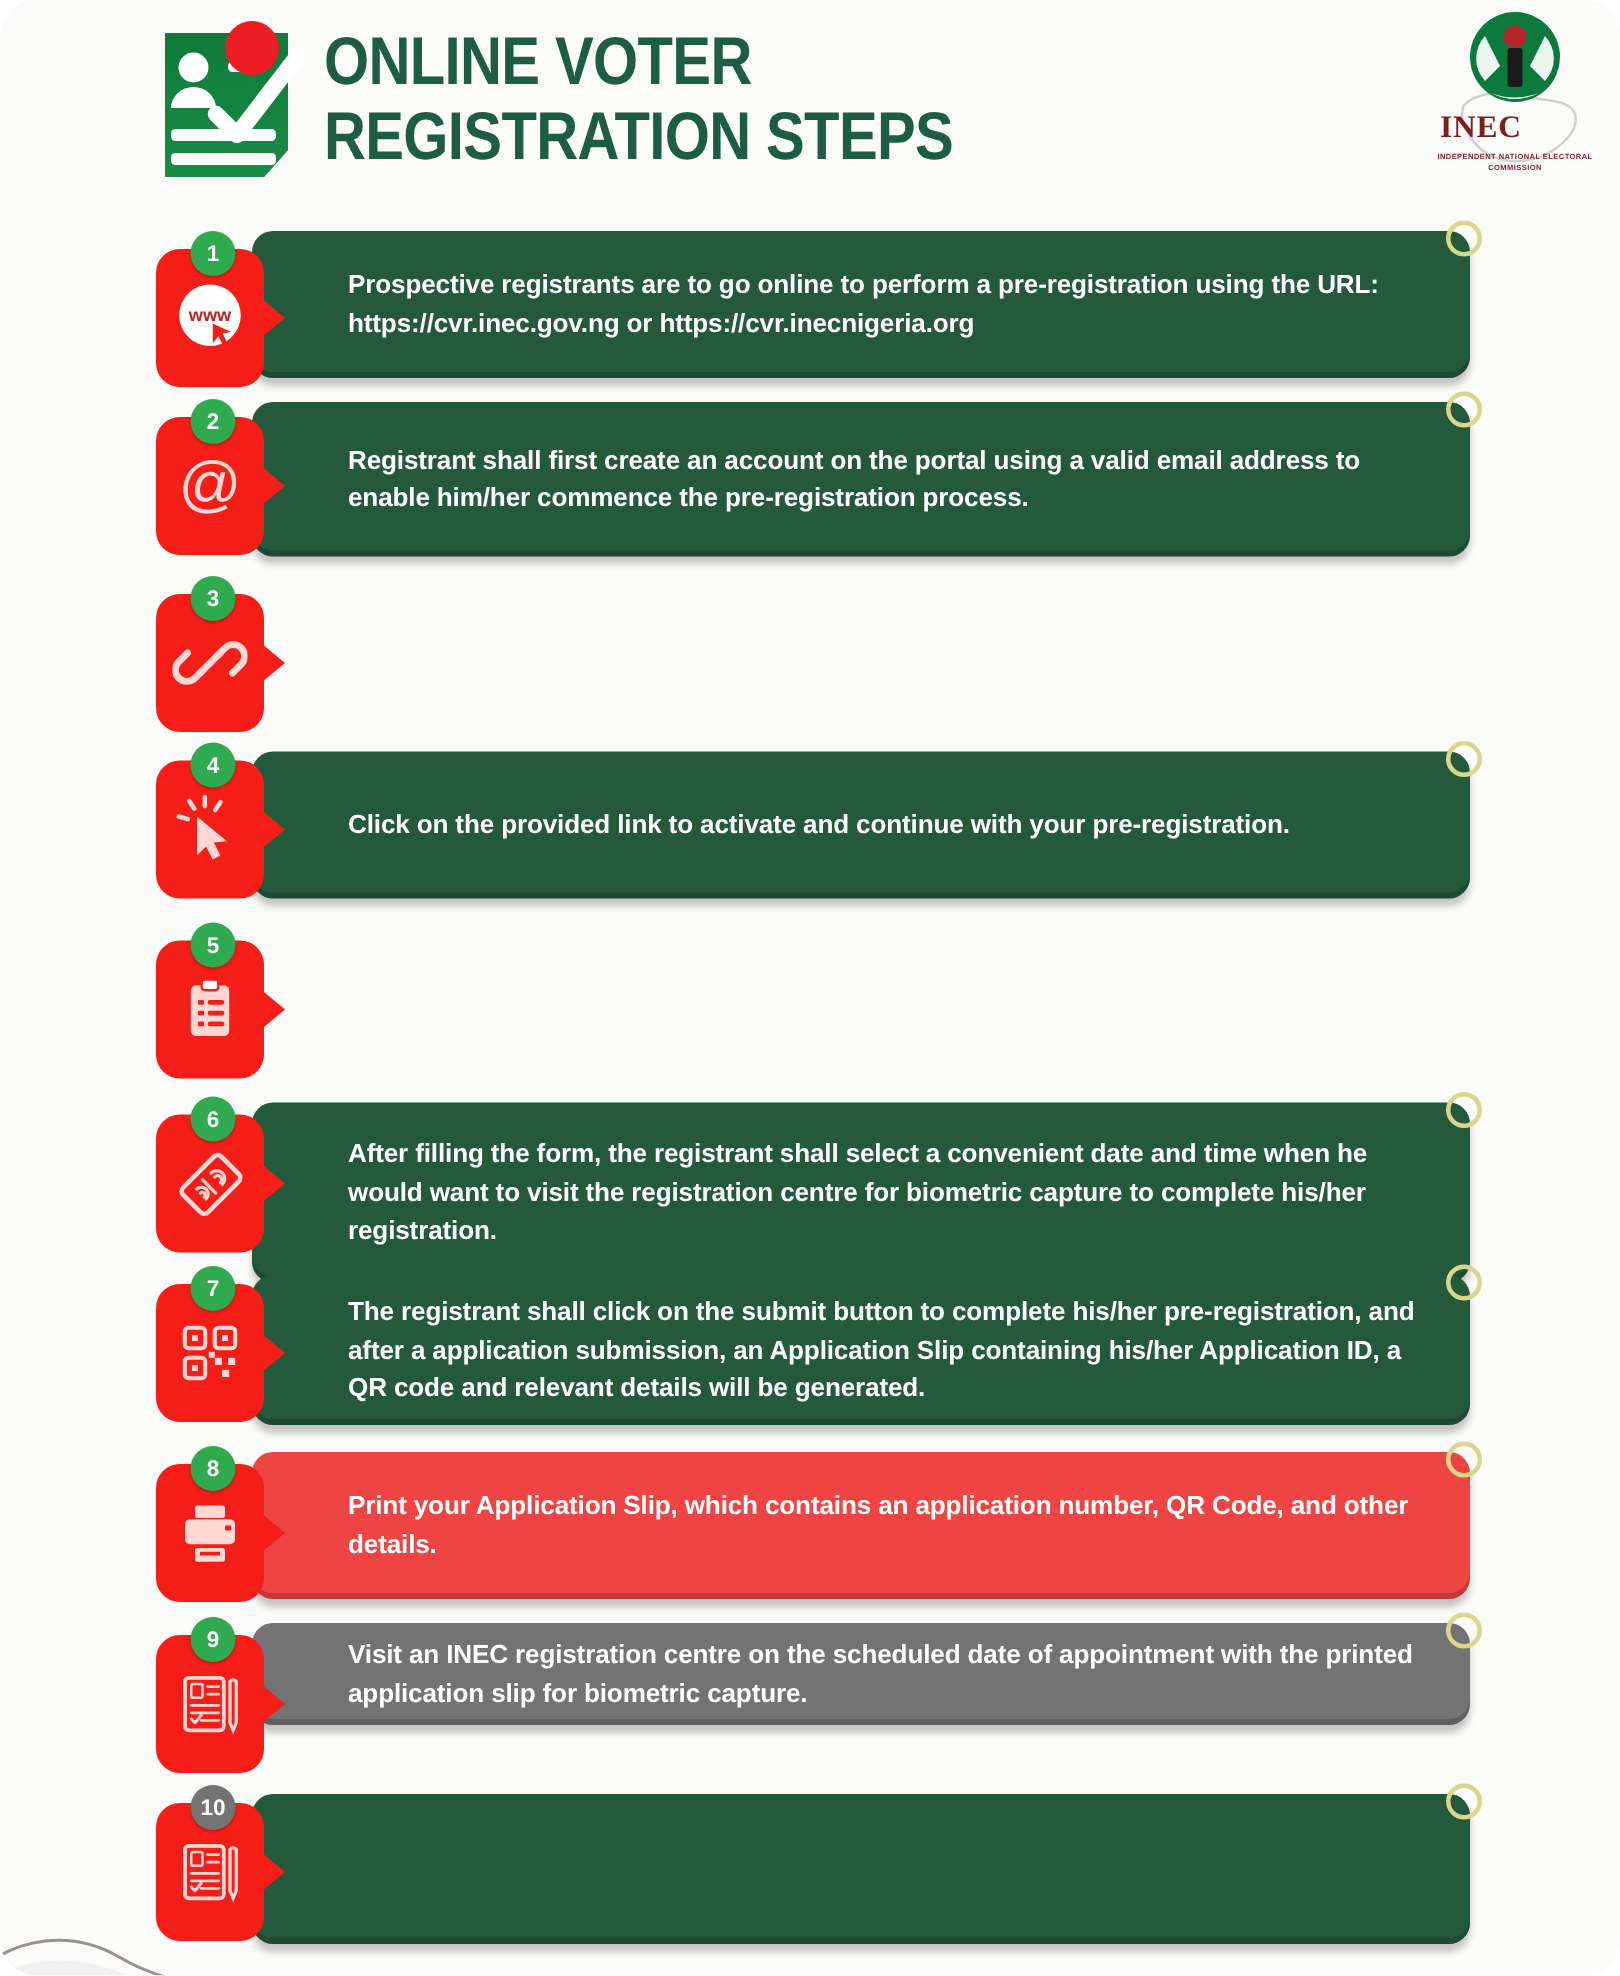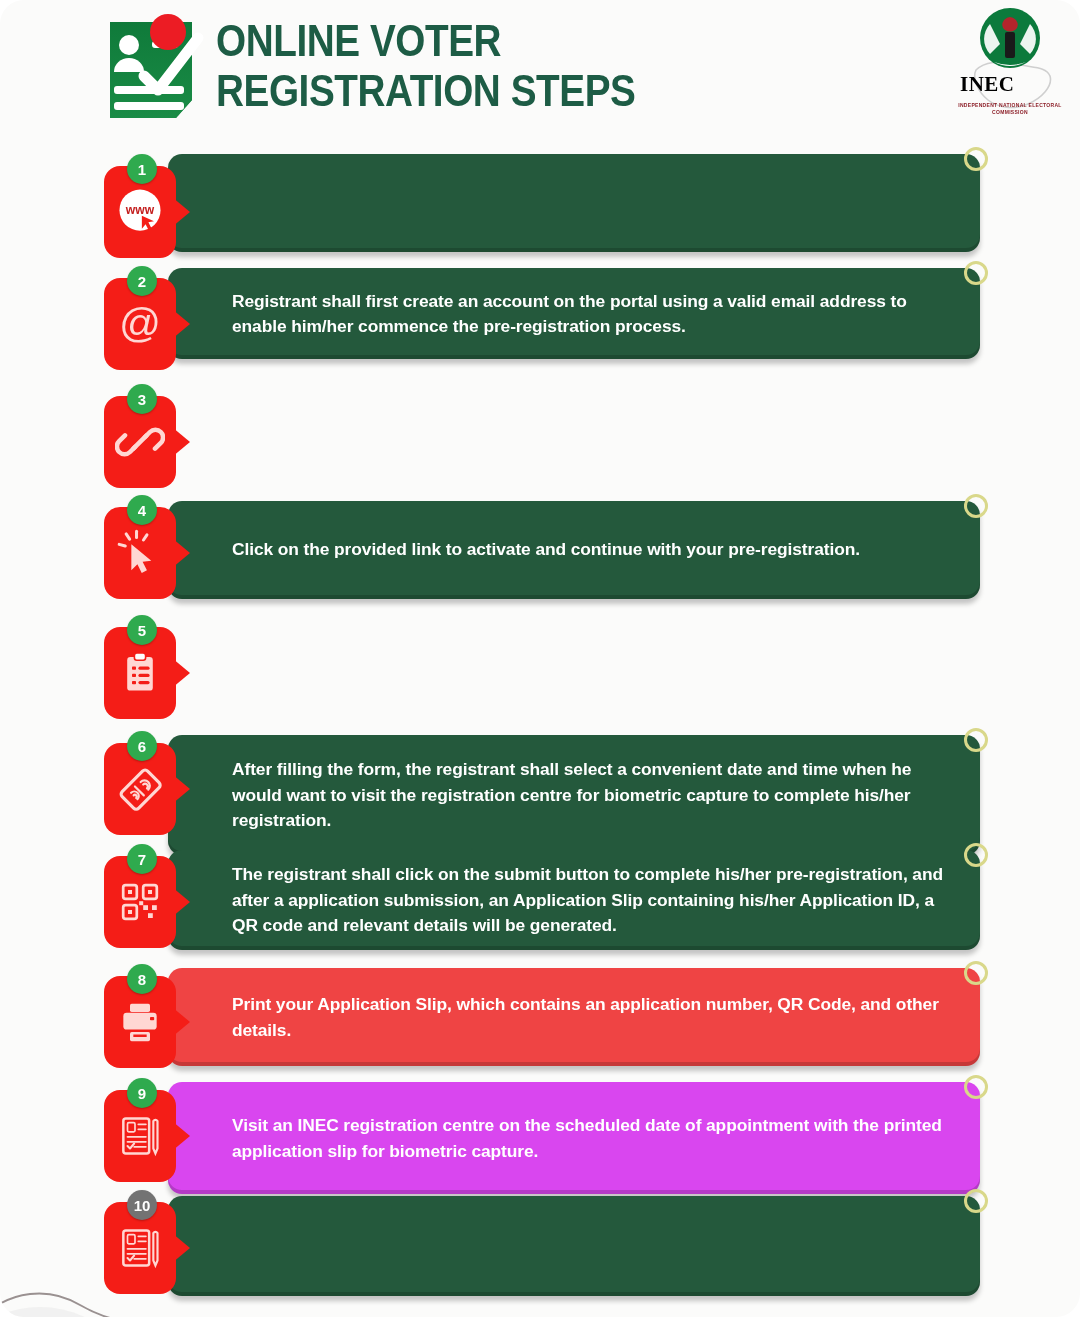--- a/index.html
+++ b/index.html
@@ -64,21 +64,21 @@
     width: 112px;
     height: 124px;
   }
   .inec-word {
     position: absolute;
     left: 6px;
     top: 68px;
     width: 76px;
     font-size: 21px;
     font-weight: 700;
-    color: #000000;
+    color: #7f1d1d;
     font-family: "Liberation Serif", serif;
     letter-spacing: 0.5px;
   }
   .inec-sub {
     position: absolute;
     left: 2px;
     top: 98px;
     width: 108px;
     font-size: 5px;
     line-height: 6.5px;
@@ -244,37 +244,41 @@
       <div class="inec-word">INEC</div>
       <div class="inec-sub">INDEPENDENT NATIONAL ELECTORAL COMMISSION</div>
     </div>
   </div>
 
   <div class="steps">
 
     <div class="step" style="height:114px">
       <div class="card" style="top: 8px; height: 98px; background: rgb(36, 89, 60);">
         <div class="card-ring" style="border-color: rgb(217, 216, 138);"></div>
+        <div class="card-text">
+          Prospective registrants are to go online to perform a pre-registration
+          using the URL: <b>https://cvr.inec.gov.ng</b> or <b>https://cvr.inecnigeria.org</b>
+        </div>
       </div>
       <div class="badge" style="top:20px">
         <div class="badge-point" style="border-left-color: rgb(244, 29, 23);"></div>
         <div class="badge-body" style="background: rgb(244, 29, 23);"></div>
         <div class="badge-glyph">
           <svg viewBox="0 0 60 60" width="56" height="56">
             <circle cx="30" cy="28" r="22" fill="#ffffff"></circle>
             <text x="30" y="32" font-family="Liberation Sans, sans-serif" font-size="13" font-weight="700" fill="#c42020" text-anchor="middle">www</text>
             <path d="M32 34 L32 48 L36 43 L39 49 L42 47 L39 41 L45 40 Z" fill="#f41d17"></path>
           </svg>
         </div>
         <div class="num-badge" style="background: rgb(47, 170, 78);">1</div>
       </div>
     </div>
 
     <div class="step" style="height:118px">
-      <div class="card" style="top: 8px; height: 91px; background: rgb(36, 89, 60);">
+      <div class="card" style="top: 8px; height: 103px; background: rgb(36, 89, 60);">
         <div class="card-ring" style="border-color: rgb(217, 216, 138);"></div>
         <div class="card-text">Registrant shall first create an account on the portal using a valid email address to enable him/her commence the pre-registration process.</div>
       </div>
       <div class="badge" style="top:18px">
         <div class="badge-point" style="border-left-color: rgb(244, 29, 23);"></div>
         <div class="badge-body" style="background: rgb(244, 29, 23);"></div>
         <div class="badge-glyph">
           <svg viewBox="0 0 60 60" width="54" height="54">
             <text x="30" y="44" font-family="Liberation Sans, sans-serif" font-size="46" font-weight="400" fill="#ffd7d3" text-anchor="middle">@</text>
           </svg>
@@ -416,21 +420,21 @@
             <rect x="18" y="42" width="24" height="11" rx="2" fill="#ffd7d3"></rect>
             <rect x="22" y="45" width="16" height="3" fill="#f41d17"></rect>
             <rect x="42" y="24" width="5" height="4" rx="1" fill="#f41d17"></rect>
           </svg>
         </div>
         <div class="num-badge" style="background: rgb(47, 170, 78);">8</div>
       </div>
     </div>
 
     <div class="step" style="height:114px">
-      <div class="card" style="top: 8px; height: 112px; background: #d946ef;">
+      <div class="card" style="top: 8px; height: 68px; background: #737373;">
         <div class="card-ring" style="border-color: rgb(217, 216, 138);"></div>
         <div class="card-text">Visit an INEC registration centre on the scheduled date of appointment with the printed application slip for biometric capture.</div>
       </div>
       <div class="badge" style="top:16px">
         <div class="badge-point" style="border-left-color: rgb(244, 29, 23);"></div>
         <div class="badge-body" style="background: rgb(244, 29, 23);"></div>
         <div class="badge-glyph">
           <svg viewBox="0 0 60 60" width="50" height="50">
             <rect x="10" y="9" width="31" height="42" rx="3" fill="none" stroke="#ffd7d3" stroke-width="3"></rect>
             <rect x="15" y="14" width="9" height="11" rx="1.5" fill="none" stroke="#ffd7d3" stroke-width="2"></rect>

